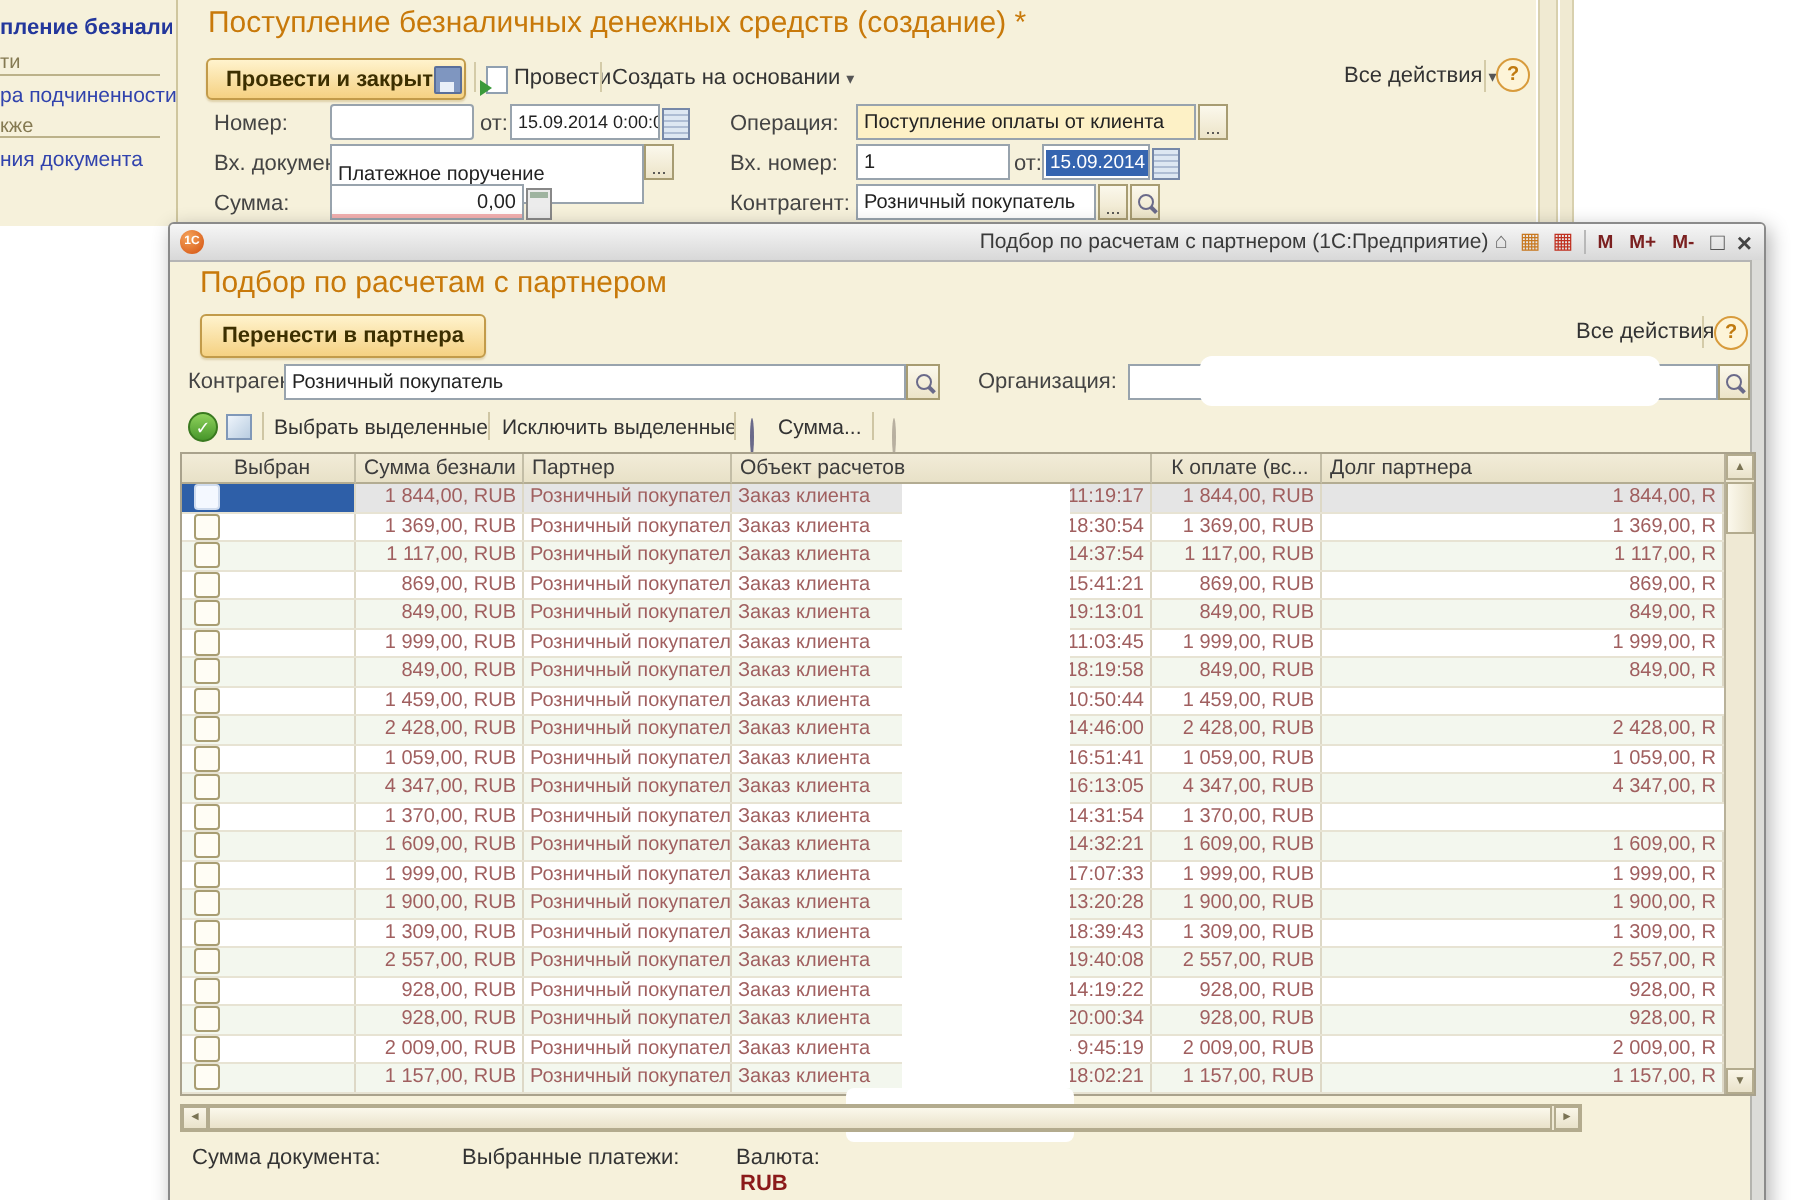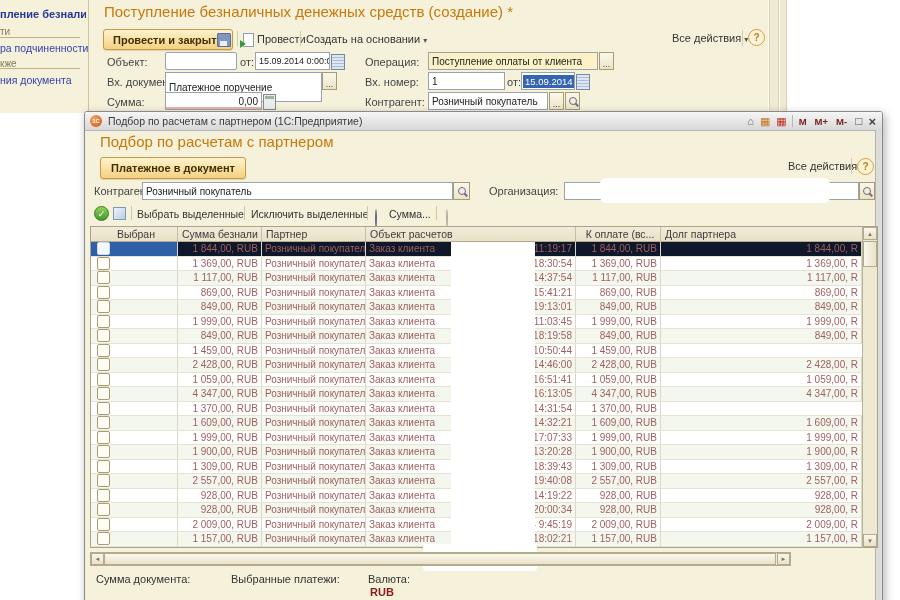--- a/index.html
+++ b/index.html
@@ -66,21 +66,21 @@
   #btnMag0{left:565px;top:92px;}
   #strip1{left:769px;top:0;width:8px;height:113px;background:#f0ead2;border-left:1px solid #d8d0ae;border-right:1px solid #d8d0ae;}
   #strip2{left:780px;top:0;width:6px;height:113px;background:#f0ead2;border-right:1px solid #d8d0ae;}
   
   #dlg{left:84px;top:111px;width:797px;height:495px;background:#f6f1db;border:1px solid #8a8a8a;
        border-radius:3px 3px 0 0;box-shadow:2px 3px 10px rgba(0,0,0,.3);}
   #titlebar{left:0;top:0;right:0;height:18px;background:linear-gradient(#f6f6f6,#d8d8d8);
             border-bottom:1px solid #b5b5b5;border-radius:2px 2px 0 0;display:flex;align-items:center;cursor:default;}
   #appBadge{width:12px;height:12px;border-radius:50%;background:radial-gradient(circle at 35% 30%,#f5a35a,#d3500e);
             color:#fff;font-size:6px;font-weight:bold;display:flex;align-items:center;justify-content:center;margin:0 6px 0 5px;}
-  #dlgTitle{font-size:10.5px;color:#3a3a3a;white-space:nowrap;flex:1;overflow:hidden;}
+  #dlgTitle{font-size:10.5px;color:#3a3a3a;white-space:nowrap;flex:1;overflow:hidden;text-align:right;}
   .wic{font-size:11px;color:#707070;margin:0 3px;cursor:pointer;line-height:1;}
   .wicM{font-size:9.5px;font-weight:bold;color:#7b2020;margin:0 4px;cursor:pointer;}
   #icCalcGrid{color:#c87820;} #icCalGrid{color:#c03020;}
   #btnMax{font-size:12px;color:#555;margin:0 4px;}
   #btnClose{font-size:13px;font-weight:bold;color:#444;margin:0 6px 0 2px;}
   .tbsep{width:1px;height:12px;background:#b8b8b8;margin:0 2px;}
   #rightFrame{right:0;top:18px;width:6px;bottom:0;background:#dcdcd8;border-left:1px solid #b4b4ae;}
   #dlgHeading{left:15px;top:21px;font-size:15px;color:#c8790a;white-space:nowrap;}
   #btnTransfer{left:15px;top:45px;height:20px;padding:0 10px;}
   #lblAllActions2{left:703px;top:48px;font-size:11px;color:#333;white-space:nowrap;cursor:pointer;}
@@ -104,21 +104,21 @@
   #icMagD .mag{border-color:#b8b0a0;} #icMagD .mag::after{background:#b8b0a0;}
   
   #tbl{left:5px;top:114px;width:788px;height:322px;border:1px solid #a9a28c;background:#fff;box-sizing:border-box;}
   .thead{display:flex;height:15px;background:linear-gradient(#f2ecd8,#e7e0c6);}
   .hc{font-size:10.5px;color:#3c3c3c;line-height:15px;padding-left:4px;box-sizing:border-box;
       border-right:1px solid #c3bda6;border-bottom:1px solid #b3ac92;white-space:nowrap;overflow:hidden;cursor:pointer;}
   .w1{width:87px;text-align:center;} .w2{width:84px;} .w3{width:104px;} .w4{width:210px;} .w5{width:85px;text-align:center;} .w6{width:201px;border-right:none;}
   .tbody{position:relative;}
   .trow{display:flex;height:14.5px;box-sizing:border-box;border-bottom:1px solid #e7e3d3;cursor:pointer;}
   .trow:nth-child(odd){background:#f3f7ee;}
-  .trow.sel{background:#0f172a;}
+  .trow.sel{background:#e5e5e5;}
   .tc{font-size:10px;color:#a05f5f;line-height:13px;box-sizing:border-box;border-right:1px solid #ddd8c6;
       white-space:nowrap;overflow:hidden;padding-left:3px;}
   .num{text-align:right;padding-right:3px;padding-left:0;}
   .ccell{display:flex;align-items:center;}
   .trow.sel .ccell{background:#2e5fa8;}
   .cb{width:11px;height:11px;background:#fffdf5;border:1px solid #a89d72;border-radius:2px;margin-left:3px;display:block;}
   .trow.sel .cb{border-color:#d0dcee;background:#f4f8ff;}
   .obj{position:relative;}
   .obj-dt{position:absolute;right:3px;top:0;}
   
@@ -165,21 +165,21 @@
   <div class="abs" id="icSave"></div>
   <div class="abs sepv" id="sepA"></div>
   <div class="abs" id="icDoc"></div>
   <div class="abs tbtxt" id="lblPost">Провести</div>
   <div class="abs sepv" id="sepB"></div>
   <div class="abs tbtxt" id="lblCreate"><span>Создать на основании</span><span class="caret">▾</span></div>
   <div class="abs tbtxt" id="lblAllActions1"><span>Все действия</span><span class="caret">▾</span></div>
   <div class="abs sepv" id="sepC"></div>
   <div class="abs helpc" id="helpBg">?</div>
 
-  <div class="abs flbl" id="lNum">Объект:</div>
+  <div class="abs flbl" id="lNum">Номер:</div>
   <div class="abs inp" id="iNum"></div>
   <div class="abs flbl" id="lOt1">от:</div>
   <div class="abs inp" id="iDate1">15.09.2014 0:00:00</div>
   <div class="abs bookic" id="icBook1"></div>
   <div class="abs flbl" id="lOper">Операция:</div>
   <div class="abs inp" id="iOper">Поступление оплаты от клиента</div>
   <div class="abs dotsbtn" id="btnDots1">...</div>
 
   <div class="abs flbl" id="lVxDoc">Вх. документ:</div>
   <div class="abs inp" id="iVxDoc">Платежное поручение</div>
@@ -215,21 +215,21 @@
       <span class="tbsep"></span>
       <span class="wicM">M</span>
       <span class="wicM">M+</span>
       <span class="wicM">M-</span>
       <span class="wic" id="btnMax">□</span>
       <span class="wic" id="btnClose">×</span>
     </div>
     <div class="abs" id="rightFrame"></div>
 
     <div class="abs" id="dlgHeading">Подбор по расчетам с партнером</div>
-    <div class="abs btn1c" id="btnTransfer">Платежное в документ</div>
+    <div class="abs btn1c" id="btnTransfer">Перенести в партнера</div>
     <div class="abs" id="lblAllActions2"><span>Все действия</span><span class="caret">▾</span></div>
     <div class="abs sepv" id="sepD"></div>
     <div class="abs helpc" id="helpDlg">?</div>
 
     <div class="abs flbl" id="lKontr2">Контрагент:</div>
     <div class="abs inp" id="iKontr2">Розничный покупатель</div>
     <div class="abs magbtn" id="btnMag1">
         <span class="mag"></span>
       </div>
     <div class="abs flbl" id="lOrg">Организация:</div>

